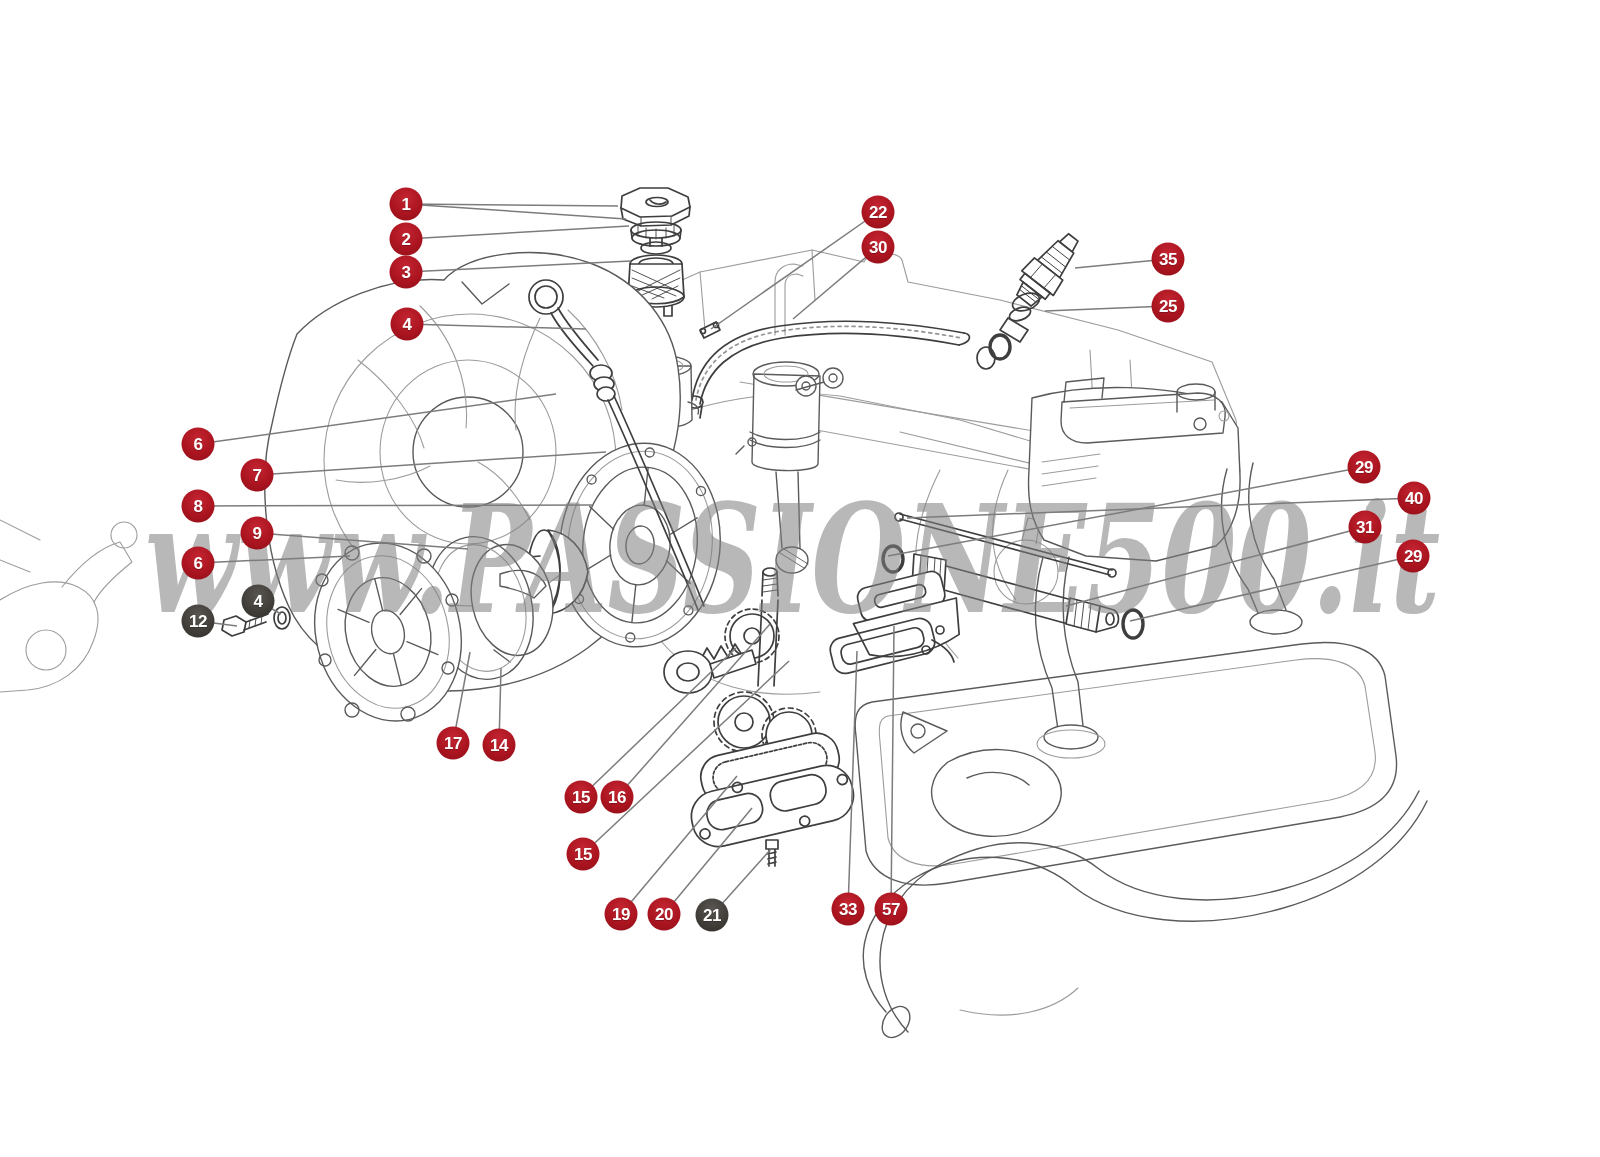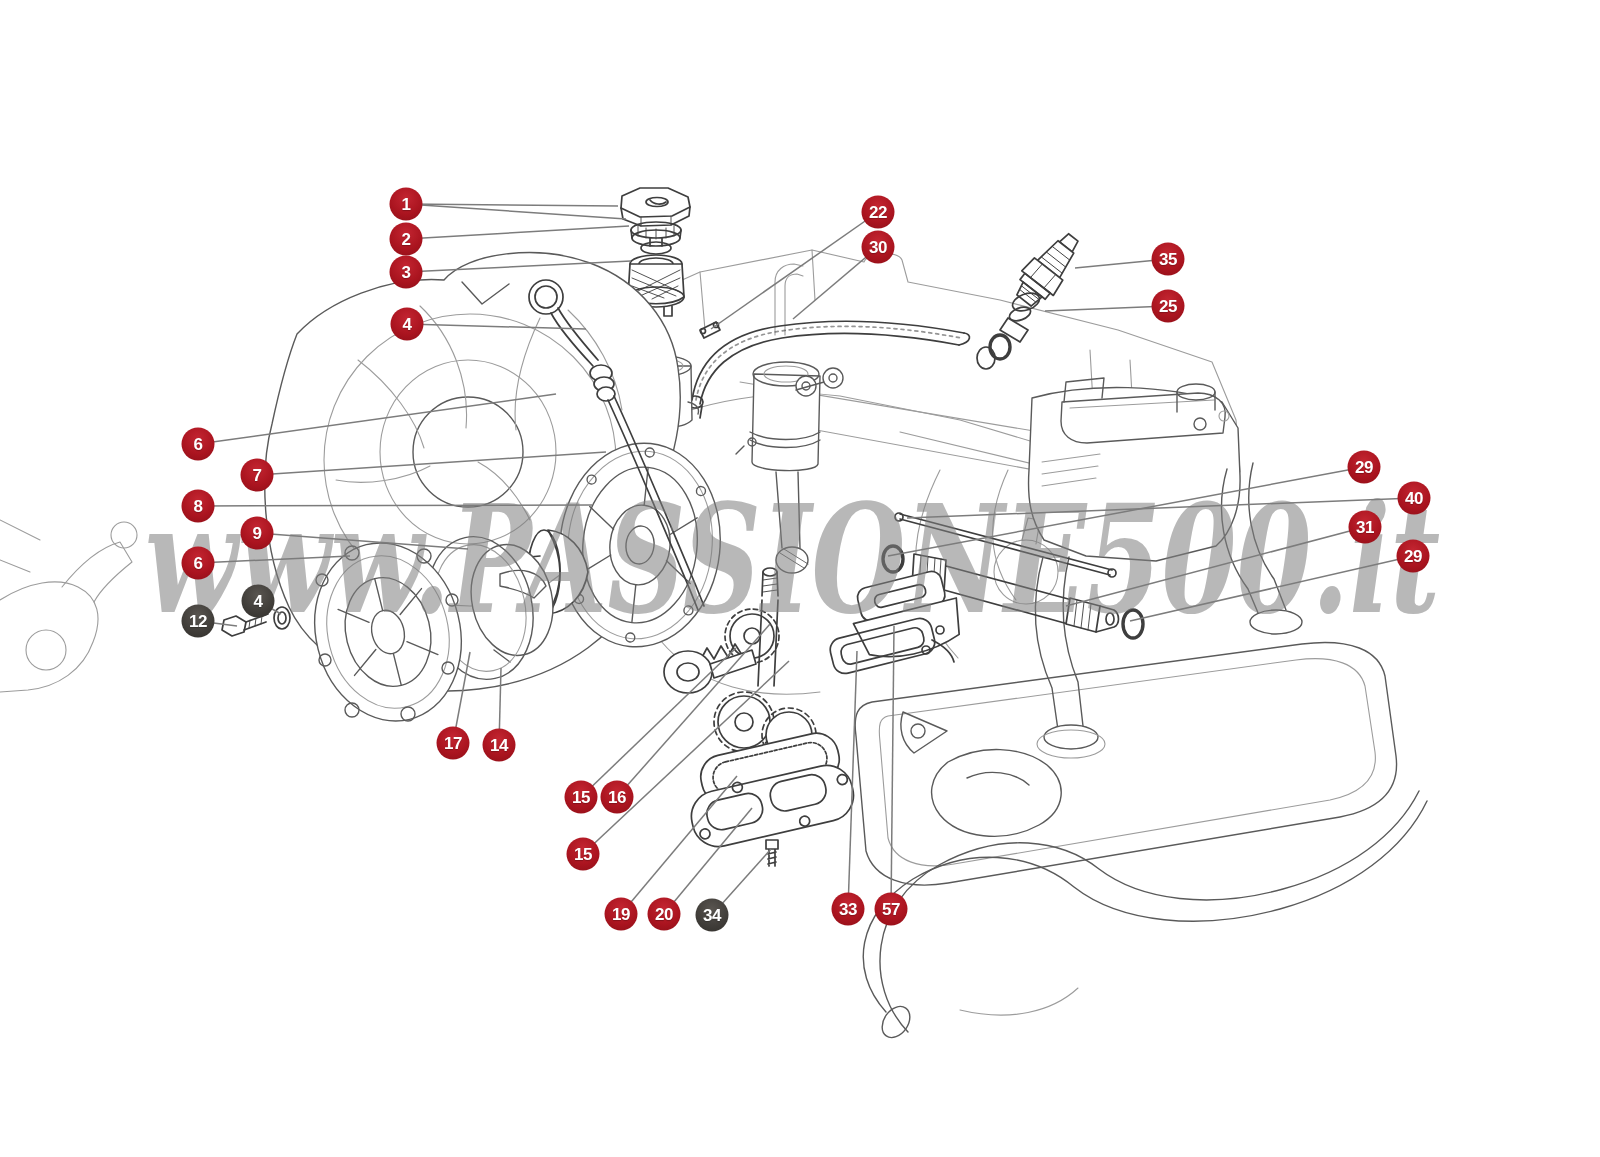--- a/index.html
+++ b/index.html
@@ -366,21 +366,21 @@
 <div class="badge red" style="left:198px;top:563px">6</div>
 <div class="badge dark" style="left:258px;top:601px">4</div>
 <div class="badge dark" style="left:198px;top:621px">12</div>
 <div class="badge red" style="left:453px;top:743px">17</div>
 <div class="badge red" style="left:499px;top:745px">14</div>
 <div class="badge red" style="left:581px;top:797px">15</div>
 <div class="badge red" style="left:617px;top:797px">16</div>
 <div class="badge red" style="left:583px;top:854px">15</div>
 <div class="badge red" style="left:621px;top:914px">19</div>
 <div class="badge red" style="left:664px;top:914px">20</div>
-<div class="badge dark" style="left:712px;top:915px">34</div>
+<div class="badge dark" style="left:712px;top:915px">21</div>
 <div class="badge red" style="left:878px;top:212px">22</div>
 <div class="badge red" style="left:878px;top:247px">30</div>
 <div class="badge red" style="left:1168px;top:259px">35</div>
 <div class="badge red" style="left:1168px;top:306px">25</div>
 <div class="badge red" style="left:1364px;top:467px">29</div>
 <div class="badge red" style="left:1414px;top:498px">40</div>
 <div class="badge red" style="left:1365px;top:527px">31</div>
 <div class="badge red" style="left:1413px;top:556px">29</div>
 <div class="badge red" style="left:848px;top:909px">33</div>
 <div class="badge red" style="left:891px;top:909px">57</div>

